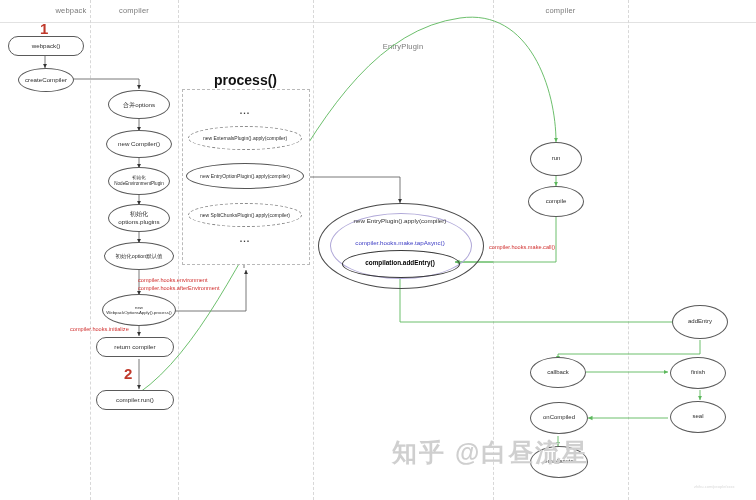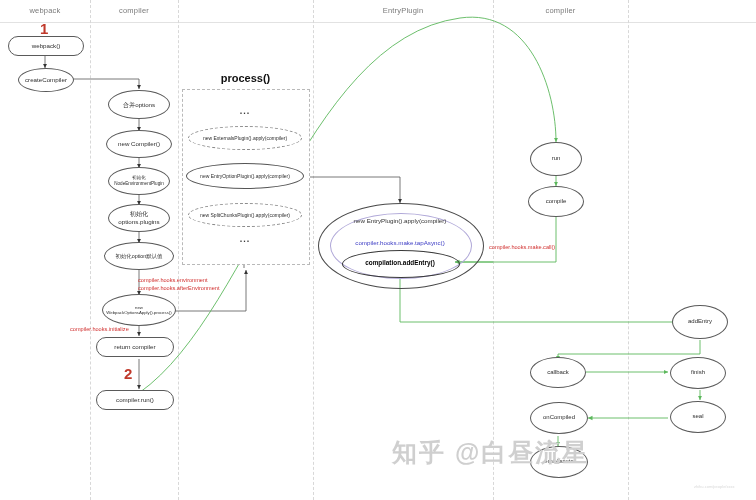--- a/index.html
+++ b/index.html
@@ -21,21 +21,21 @@
         align-items:center;justify-content:center;text-align:center;
         border:1px solid #5a5a5a;background:#fff;color:#2d2d2d;
         font-size:6.2px;line-height:1.25;padding:1px 3px;}
   .ell{border-radius:50%;}
   .rrect{border-radius:14px;}
   .dashed-ell{border:1px dashed #8a8a8a;border-radius:50%;background:#fff;}
   .solid-ell{border:1px solid #555;border-radius:50%;background:#fff;}
 
   
   .proc-box{position:absolute;border:1px dashed #b9b9b9;background:#fff;}
-  .proc-title{position:absolute;font-size:11px;font-weight:bold;color:#111;
+  .proc-title{position:absolute;font-size:14px;font-weight:bold;color:#111;
               text-align:center;}
   .dots{position:absolute;font-size:9px;font-weight:bold;color:#3a3a3a;
         text-align:center;letter-spacing:1px;}
 
   
   .ring{position:absolute;border-radius:50%;background:transparent;}
   .ring.outer{border:1px solid #4a4a4a;}
   .ring.mid{border:1px solid #b0a8d8;}
   .ring.inner{border:1px solid #3a3a3a;}
   .ring-label{position:absolute;text-align:center;font-size:6.2px;}
@@ -55,23 +55,23 @@
       letter-spacing:2px;white-space:nowrap;}
   .wm-sub{position:absolute;font-size:4px;color:#d9d9d9;white-space:nowrap;}
 </style>
 </head>
 <body>
 
 <div id="stage">
 
   <div class="lane-rule"></div>
 
-  <div class="lane-head" style="left:0;width:90px;">webpack</div>
+  <div class="lane-head" style="left:0;width:90px;padding-left:26px;">webpack</div>
   <div class="lane-head" style="left:90px;width:88px;">compiler</div>
-  <div class="lane-head" style="left:313px;width:180px;">EntryPlugin</div>
+  <div class="lane-head" style="left:313px;width:180px;margin-top:36px;">EntryPlugin</div>
   <div class="lane-head" style="left:493px;width:135px;">compiler</div>
 
   <div class="lane-div" style="left:90px;"></div>
   <div class="lane-div" style="left:178px;"></div>
   <div class="lane-div" style="left:313px;"></div>
   <div class="lane-div" style="left:493px;"></div>
   <div class="lane-div" style="left:628px;"></div>
 
   <svg class="wires" viewBox="0 0 756 500">
     <defs>

